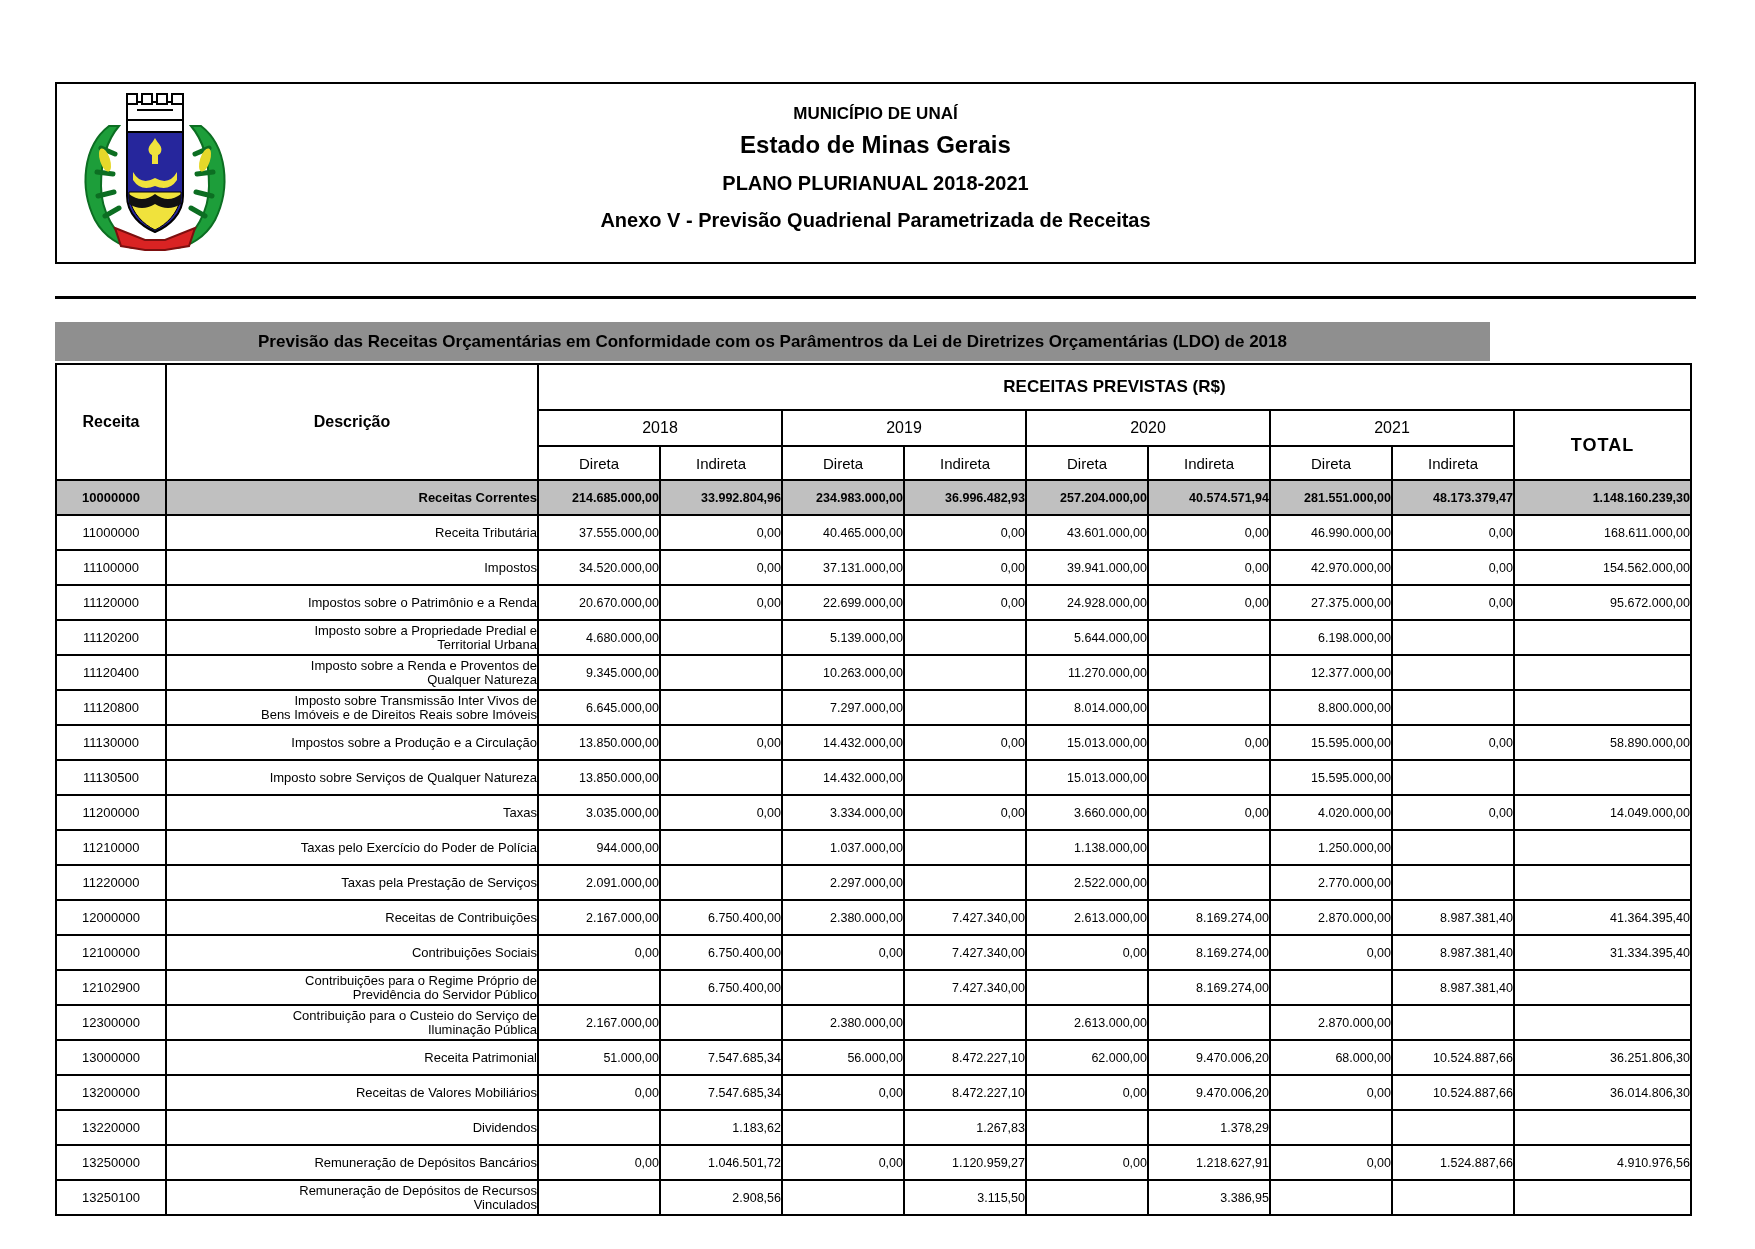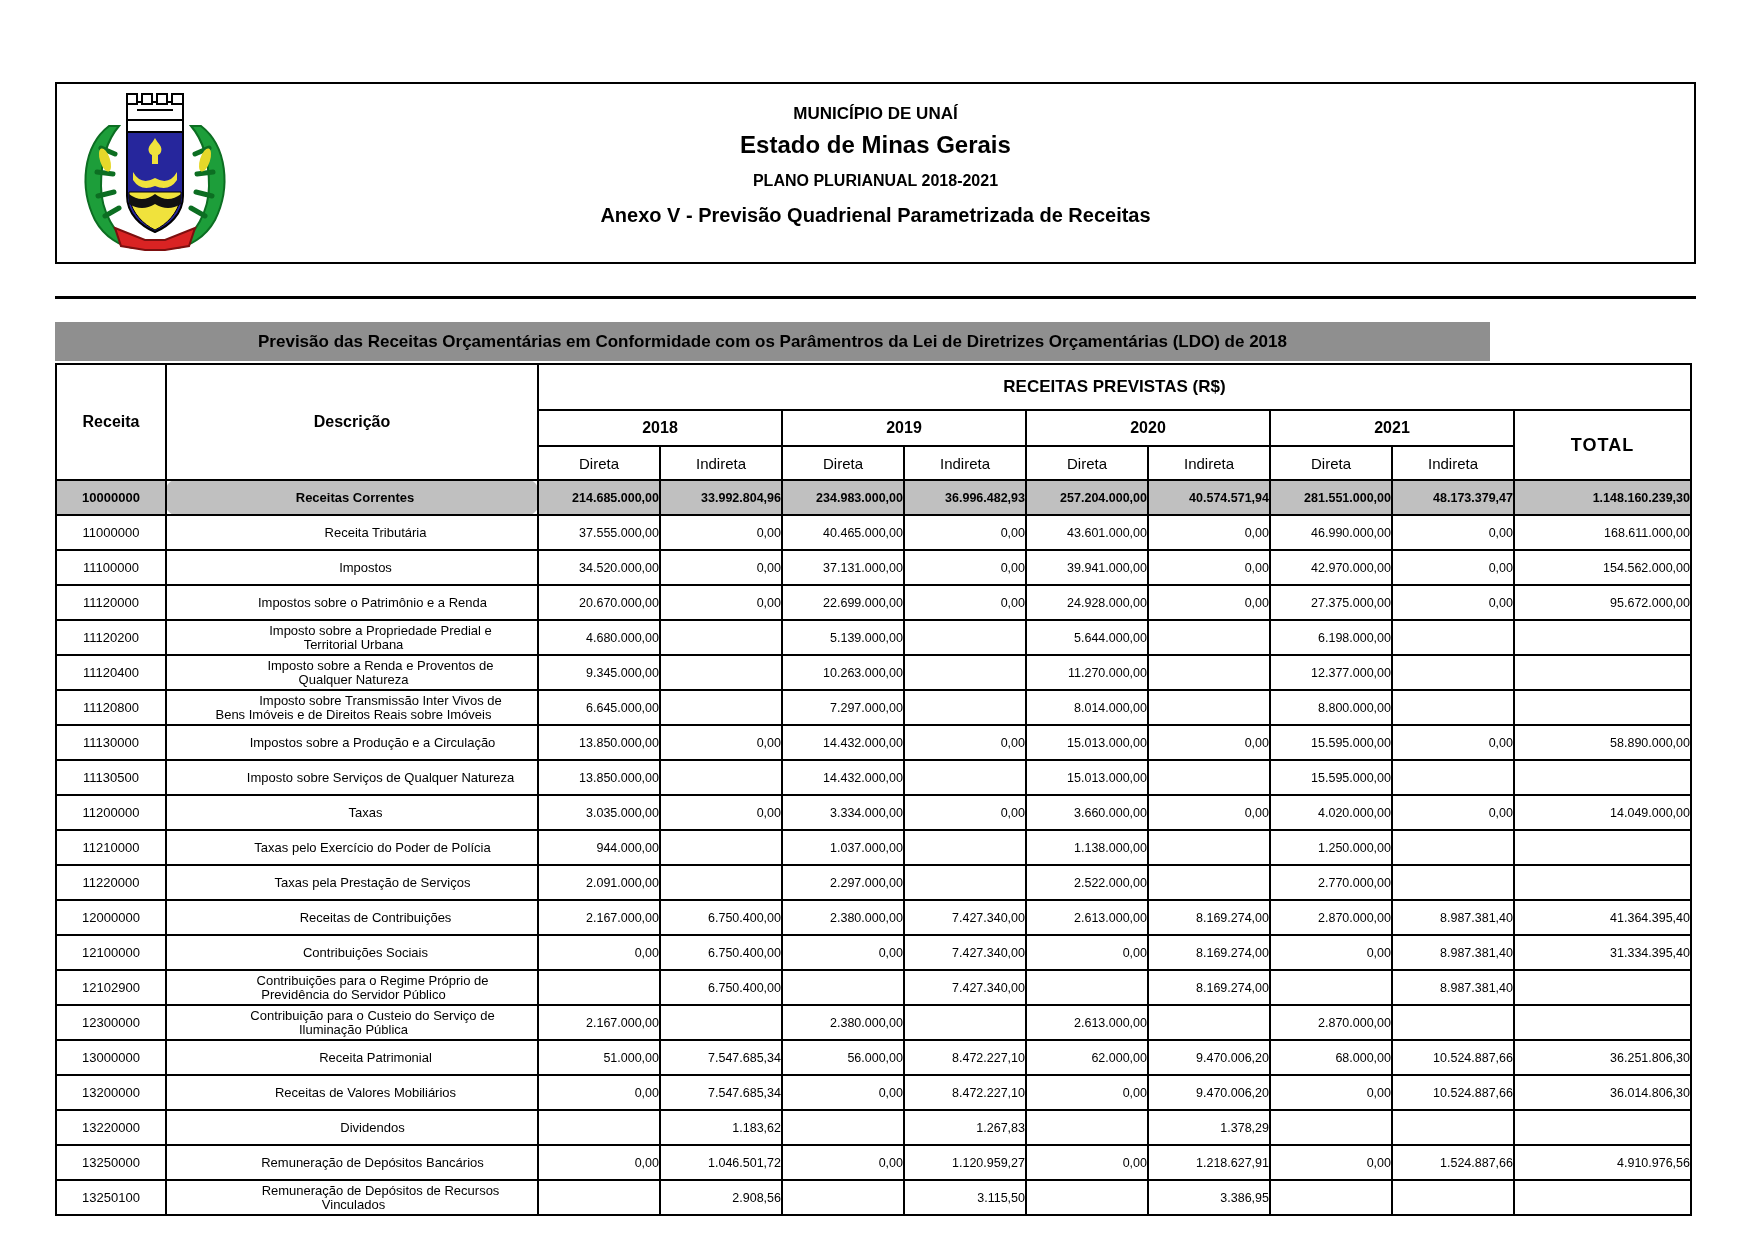--- a/index.html
+++ b/index.html
@@ -10,46 +10,46 @@
   }
   
   .letterhead{
     position:absolute;left:55px;top:82px;width:1641px;height:182px;
     border:2px solid #000;box-sizing:border-box;background:#fff;
   }
   .logo-wrap{position:absolute;left:14px;top:4px;width:168px;height:170px;}
   .titles{position:absolute;left:0;top:0;width:100%;text-align:center;}
   .t1{margin-top:20px;font-size:17px;font-weight:bold;}
   .t2{margin-top:7px;font-size:24px;font-weight:bold;}
-  .t3{margin-top:13px;font-size:16px;font-weight:bold;}
+  .t3{margin-top:13px;font-size:20px;font-weight:bold;}
   .t4{margin-top:14px;font-size:20px;font-weight:bold;}
   
   .rule{position:absolute;left:55px;top:296px;width:1641px;height:3px;background:#000;}
   .band{
     position:absolute;left:55px;top:322px;width:1435px;height:39px;
     background:#8f8f8f;line-height:39px;text-align:center;
     font-size:17px;font-weight:bold;color:#000;box-sizing:border-box;
   }
   
   table.rev{
     position:absolute;left:55px;top:363px;width:1637px;
     border-collapse:collapse;table-layout:fixed;
     font-size:13px;
   }
   table.rev td, table.rev th{
     border:2px solid #000;padding:0;vertical-align:middle;
     overflow:hidden;background:#fff;
   }
   th.h-receita,th.h-desc{font-size:16px;font-weight:bold;}
   th.h-group{height:44px;font-size:17px;font-weight:bold;}
-  th.h-year{height:34px;font-size:16px;font-weight:bold;}
+  th.h-year{height:34px;font-size:16px;font-weight:normal;}
   th.h-total{font-size:18px;font-weight:bold;letter-spacing:1px;}
   th.h-sub{height:32px;font-size:15px;font-weight:normal;}
   td.code{height:33px;text-align:center;font-size:13px;}
-  td.desc{text-align:center;border-radius:10px;}
+  td.desc{text-align:right;}
   td.desc .dline{line-height:14px;padding-left:3px;}
   td.desc .ind1{text-indent:3px;}
   td.desc .ind2{text-indent:12px;margin-left:32px;}
   td.desc .ind3{text-indent:24px;}
   td.desc .ind4{text-indent:38px;}
   td.desc .ind5{text-indent:54px;}
   td.num{text-align:right;padding-right:6px;font-size:12.5px;}
   tr.emph td{background:#c0c0c0;font-weight:bold;}
 </style>
 </head>

